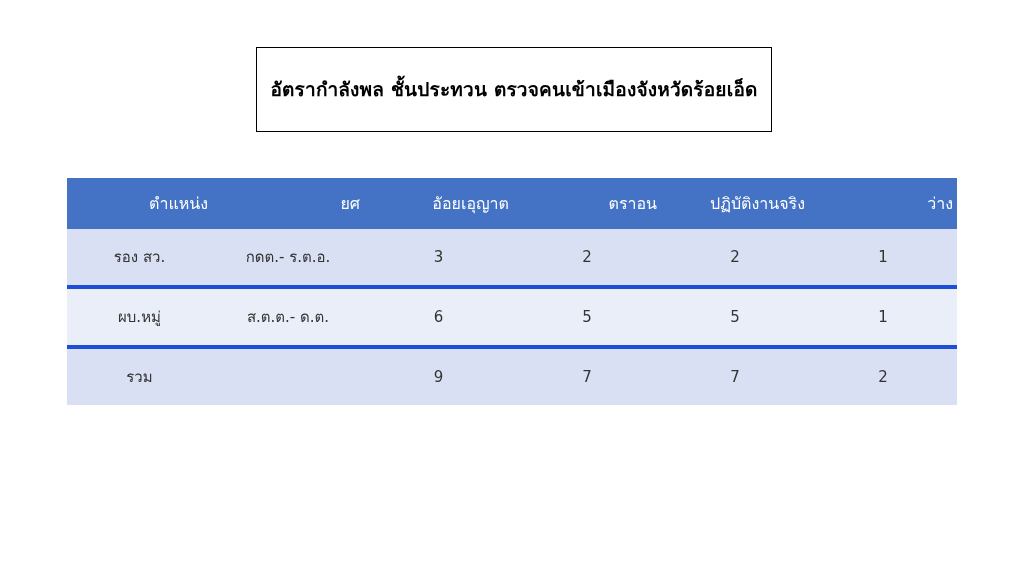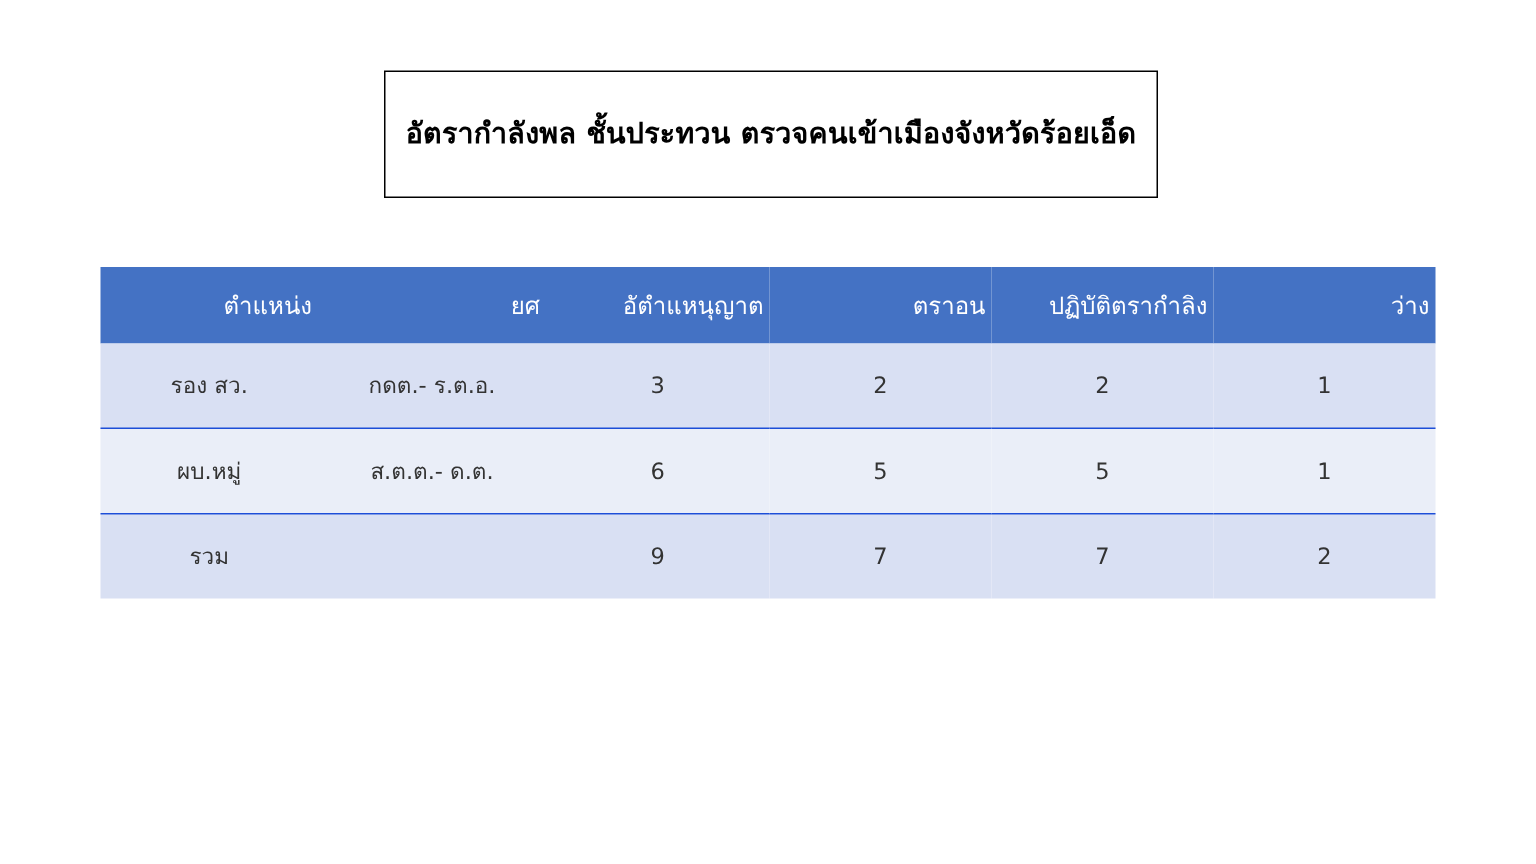--- a/index.html
+++ b/index.html
@@ -71,21 +71,21 @@
     vertical-align: middle;
     border: none;
     padding: 0 4px;
   }
   table.roster tbody td {
     height: 56px;
     font-size: 15px;
     color: #333333;
     text-align: center;
     vertical-align: middle;
-    border-bottom: 1px solid #1d4ed8;
+    border-bottom: 4px solid #1d4ed8;
     padding: 0 6px;
   }
   table.roster tbody tr.r-odd td  { background: #d9e0f3; }
   table.roster tbody tr.r-even td { background: #eaeef8; }
   table.roster tbody tr:last-child td { border-bottom: none; }
 
   td.label-cell { text-align: center; }
   td.num-cell { text-align: center; }
 </style>
 </head>
@@ -104,23 +104,23 @@
           <col class="c1">
           <col class="c2">
           <col class="c3">
           <col class="c4">
           <col class="c5">
       </colgroup>
       <thead>
         <tr>
           <th>ตำแหน่ง</th>
           <th>ยศ</th>
-          <th>อัตำแหนุญาต</th>
+          <th>อัอยเอุญาต</th>
           <th>ตราอน</th>
-          <th>ปฏิบัติตรากำลิง</th>
+          <th>ปฏิบัติงานจริง</th>
           <th>ว่าง</th>
         </tr>
       </thead>
       <tbody>
         <tr class="r-odd">
           <td class="label-cell">รอง สว.</td>
           <td class="label-cell">กดต.- ร.ต.อ.</td>
           <td class="num-cell">3</td>
           <td class="num-cell">2</td>
           <td class="num-cell">2</td>

